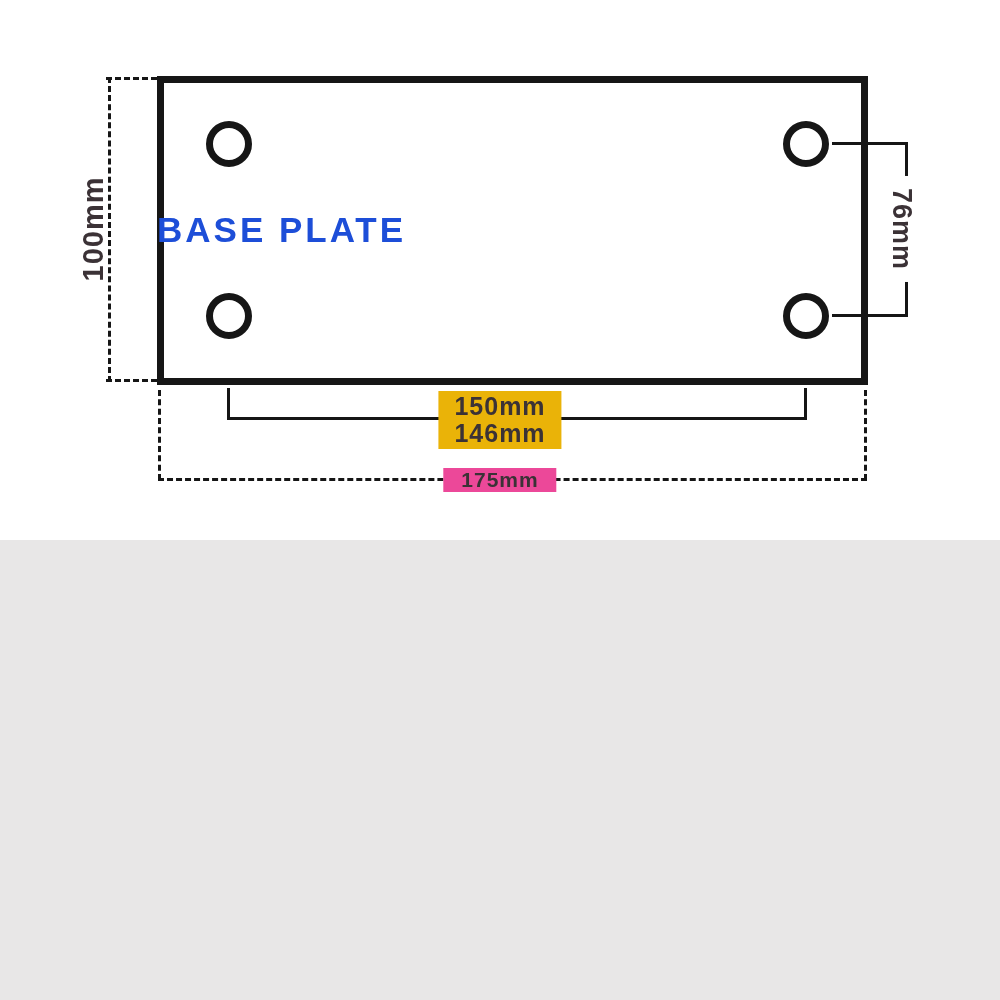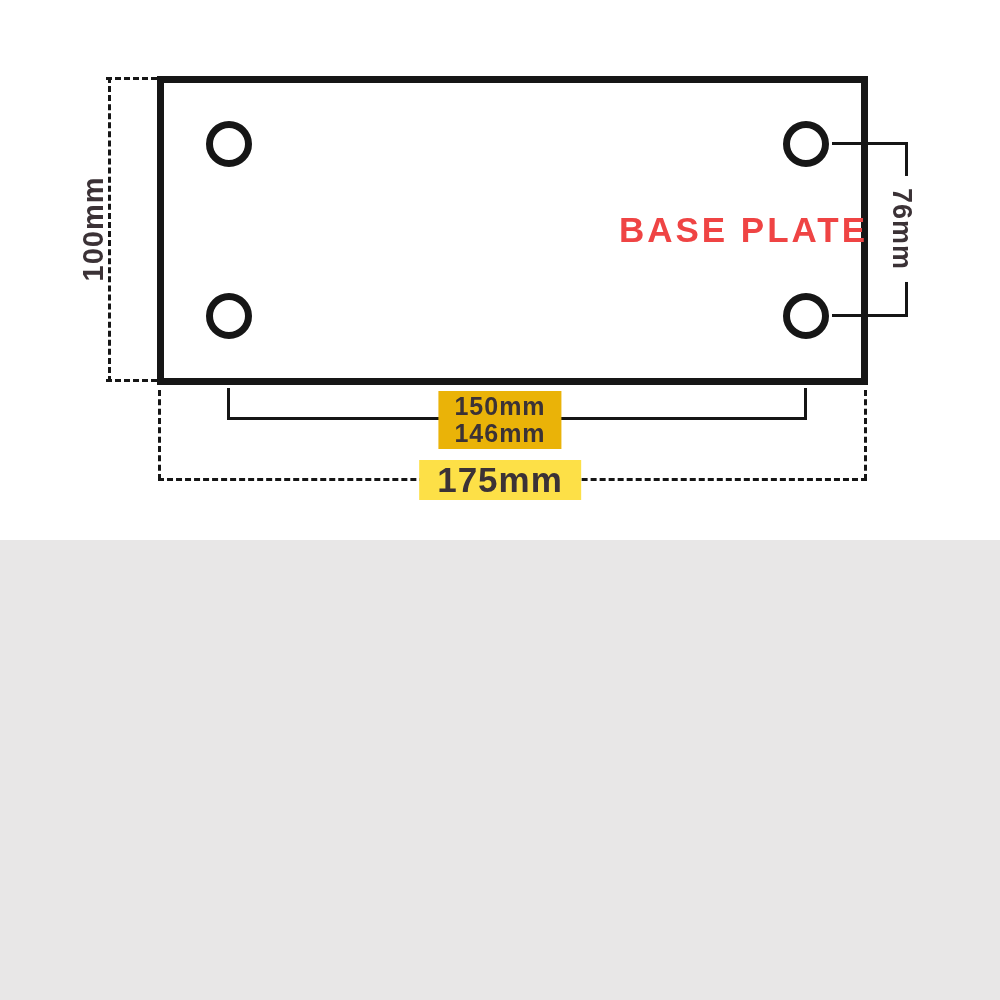--- a/index.html
+++ b/index.html
@@ -7,36 +7,36 @@
   body { font-family:"Liberation Sans", sans-serif; color:#3b3236; }
   .page { position:relative; width:1000px; height:1000px; background:#ffffff; overflow:hidden; }
 
   
   .plate { position:absolute; left:157px; top:76px; width:711px; height:309px; border:7px solid #161616; background:#fff; }
   .hole { position:absolute; width:46px; height:46px; border:7px solid #161616; border-radius:50%; background:#fff; }
   .hole.tl { left:206px; top:121px; }
   .hole.tr { left:783px; top:121px; }
   .hole.bl { left:206px; top:293px; }
   .hole.br { left:783px; top:293px; }
-  .plate-label { position:absolute; left:157px; top:210px; width:711px; text-align:right;
-                 font-size:35px; font-weight:800; letter-spacing:3px; color:#ef4444; }
+  .plate-label { position:absolute; left:157px; top:210px; width:711px; text-align:left;
+                 font-size:35px; font-weight:800; letter-spacing:3px; color:#1d4ed8; }
 
   .hline-d { position:absolute; height:0; border-top:3px dashed #161616; }
   .vline-d { position:absolute; width:0; border-left:3px dashed #161616; }
   .hline   { position:absolute; height:3px; background:#161616; }
   .vline   { position:absolute; width:3px;  background:#161616; }
 
   .dim-text { position:absolute; font-weight:800; color:#3b3236; white-space:nowrap; }
   .dim-left  { left:93px;  top:229px; transform:translate(-50%,-50%) rotate(-90deg); font-size:29px; letter-spacing:1px; }
   .dim-right { left:901px; top:229px; transform:translate(-50%,-50%) rotate(90deg); font-size:27px; letter-spacing:1px;
                background:#fff; padding:0 12px; }
   .dim-mid   { left:500px; top:420px; transform:translate(-50%,-50%); background:#eab308; padding:2px 16px;
                font-size:25px; line-height:27px; text-align:center; letter-spacing:1px; }
-  .dim-bottom{ left:500px; top:480px; transform:translate(-50%,-50%); background:#fde047; padding:0 18px;
-               font-size:35px; letter-spacing:1px; }
+  .dim-bottom{ left:500px; top:480px; transform:translate(-50%,-50%); background:#ec4899; padding:0 18px;
+               font-size:21px; letter-spacing:1px; }
 
   
   .specs-section { position:absolute; left:0; top:540px; width:1000px; height:460px; background:#e8e7e7; }
 </style>
 </head>
 <body>
 
 <div class="page">
 
   <div class="plate"></div>

